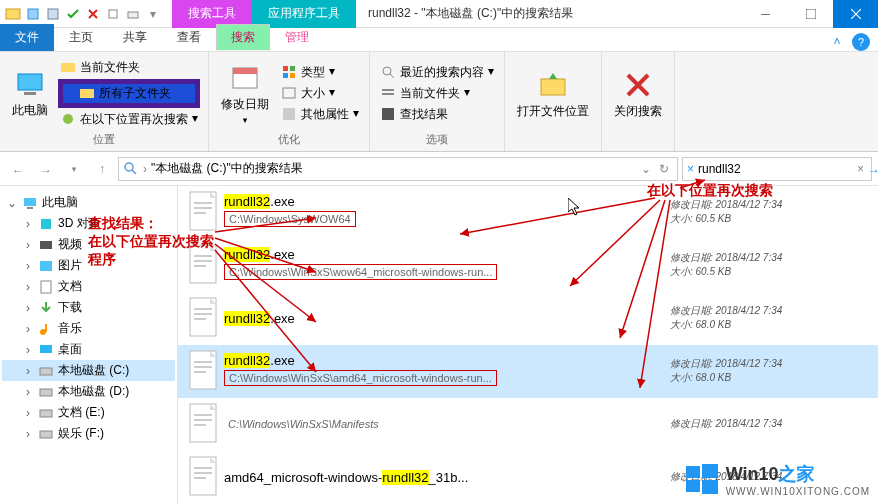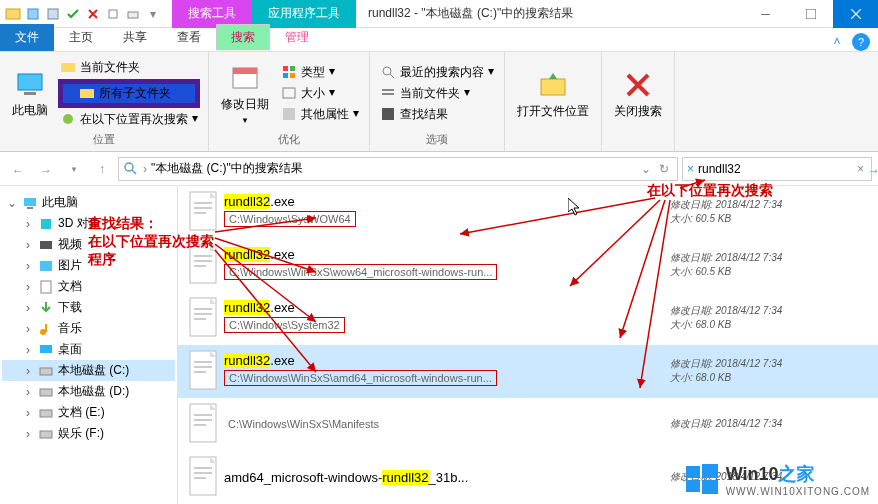--- a/index.html
+++ b/index.html
@@ -406,21 +406,21 @@
       <div class="item">
         <div class="fico">
           <svg viewBox="0 0 36 44">
             <rect x="4" y="2" width="26" height="38" fill="#fff" stroke="#bbb"></rect>
             <path d="M24 2 L30 8 L24 8 Z" fill="#ddd"></path>
             <rect x="8" y="12" width="18" height="2" fill="#ccc"></rect>
             <rect x="8" y="17" width="18" height="2" fill="#ccc"></rect>
             <rect x="8" y="22" width="12" height="2" fill="#ccc"></rect>
           </svg>
         </div>
-        <div class="finfo"><div class="fname"><span class="hl">rundll32</span>.exe</div><div class="fpath">C:\Windows\System32</div></div>
+        <div class="finfo"><div class="fname"><span class="hl">rundll32</span>.exe</div></div>
         <div class="fmeta">
           <div>修改日期: 2018/4/12 7:34</div>
           <div>大小: 68.0 KB</div>
         </div>
       </div>
       <div class="item sel">
         <div class="fico">
           <svg viewBox="0 0 36 44">
             <rect x="4" y="2" width="26" height="38" fill="#fff" stroke="#bbb"></rect>
             <path d="M24 2 L30 8 L24 8 Z" fill="#ddd"></path>
@@ -438,21 +438,21 @@
       <div class="item">
         <div class="fico">
           <svg viewBox="0 0 36 44">
             <rect x="4" y="2" width="26" height="38" fill="#fff" stroke="#bbb"></rect>
             <path d="M24 2 L30 8 L24 8 Z" fill="#ddd"></path>
             <rect x="8" y="12" width="18" height="2" fill="#ccc"></rect>
             <rect x="8" y="17" width="18" height="2" fill="#ccc"></rect>
             <rect x="8" y="22" width="12" height="2" fill="#ccc"></rect>
           </svg>
         </div>
-        <div class="finfo"><div class="fpath" style="border: none;">C:\Windows\WinSxS\Manifests</div></div>
+        <div class="finfo"><div class="fpath" style="border: none; font-style: italic;">C:\Windows\WinSxS\Manifests</div></div>
         <div class="fmeta">
           <div>修改日期: 2018/4/12 7:34</div>
         </div>
       </div>
       <div class="item">
         <div class="fico">
           <svg viewBox="0 0 36 44">
             <rect x="4" y="2" width="26" height="38" fill="#fff" stroke="#bbb"></rect>
             <path d="M24 2 L30 8 L24 8 Z" fill="#ddd"></path>
             <rect x="8" y="12" width="18" height="2" fill="#ccc"></rect>

